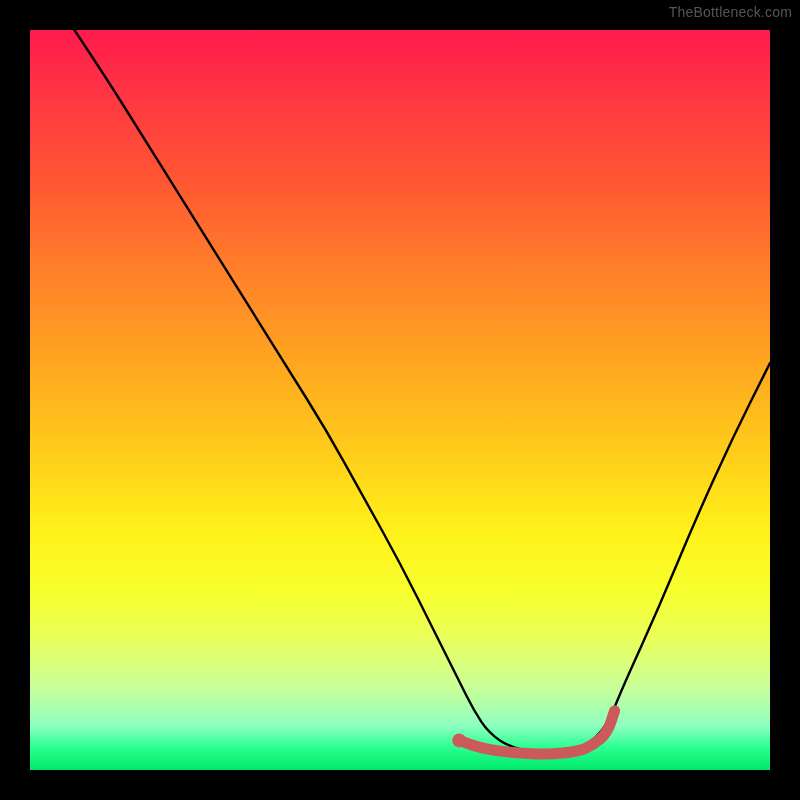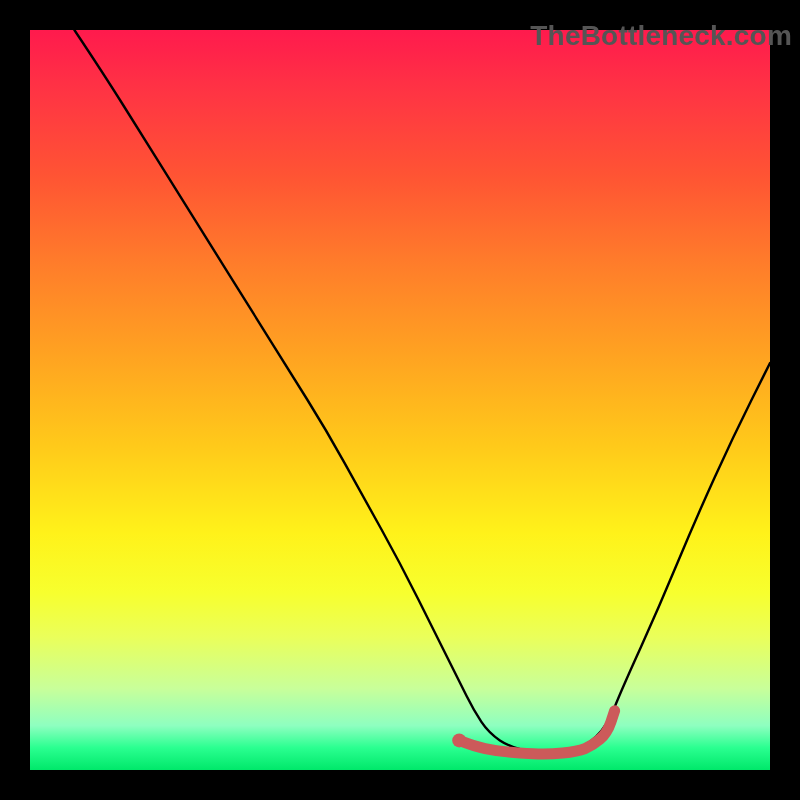--- a/index.html
+++ b/index.html
@@ -15,25 +15,24 @@
     position: relative;
     width: 800px;
     height: 800px;
     background: #000;
   }
   .watermark {
     position: absolute;
     top: 4px;
     right: 8px;
     color: #555;
-    font-size: 28px;
-    font-weight: 700;
+    font-size: 14px;
+    font-weight: 400;
     letter-spacing: 0.2px;
     z-index: 10;
-    margin-top: 16px;
   }
   .plot-area {
     position: absolute;
     left: 30px;
     top: 30px;
     width: 740px;
     height: 740px;
     overflow: hidden;
   }
   .gradient-bg {

